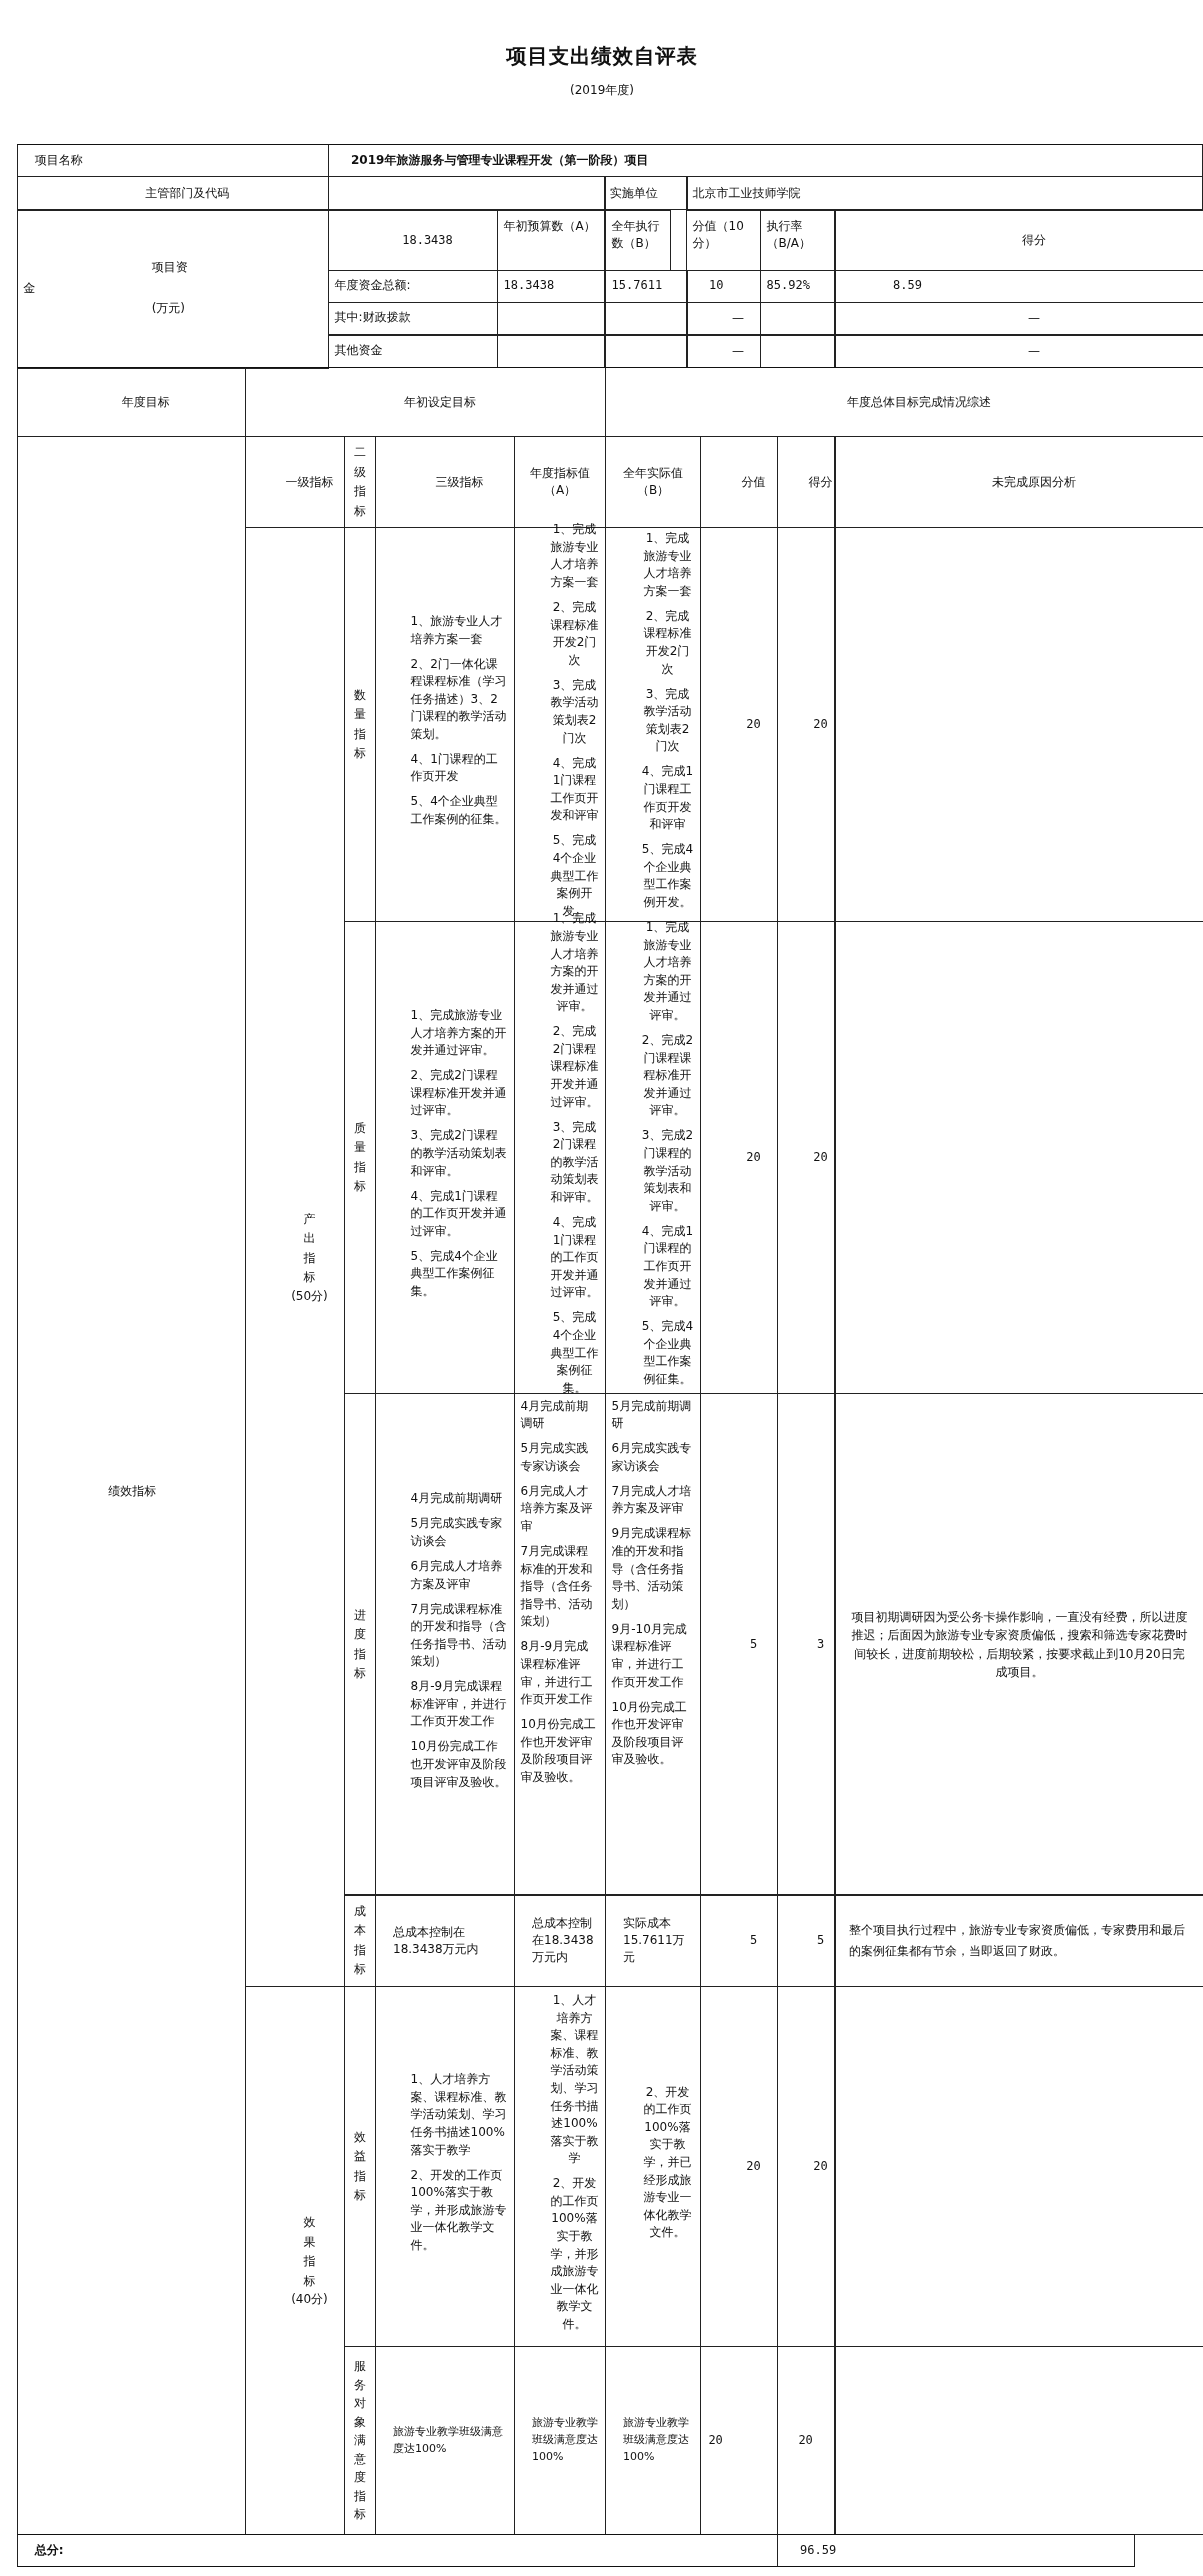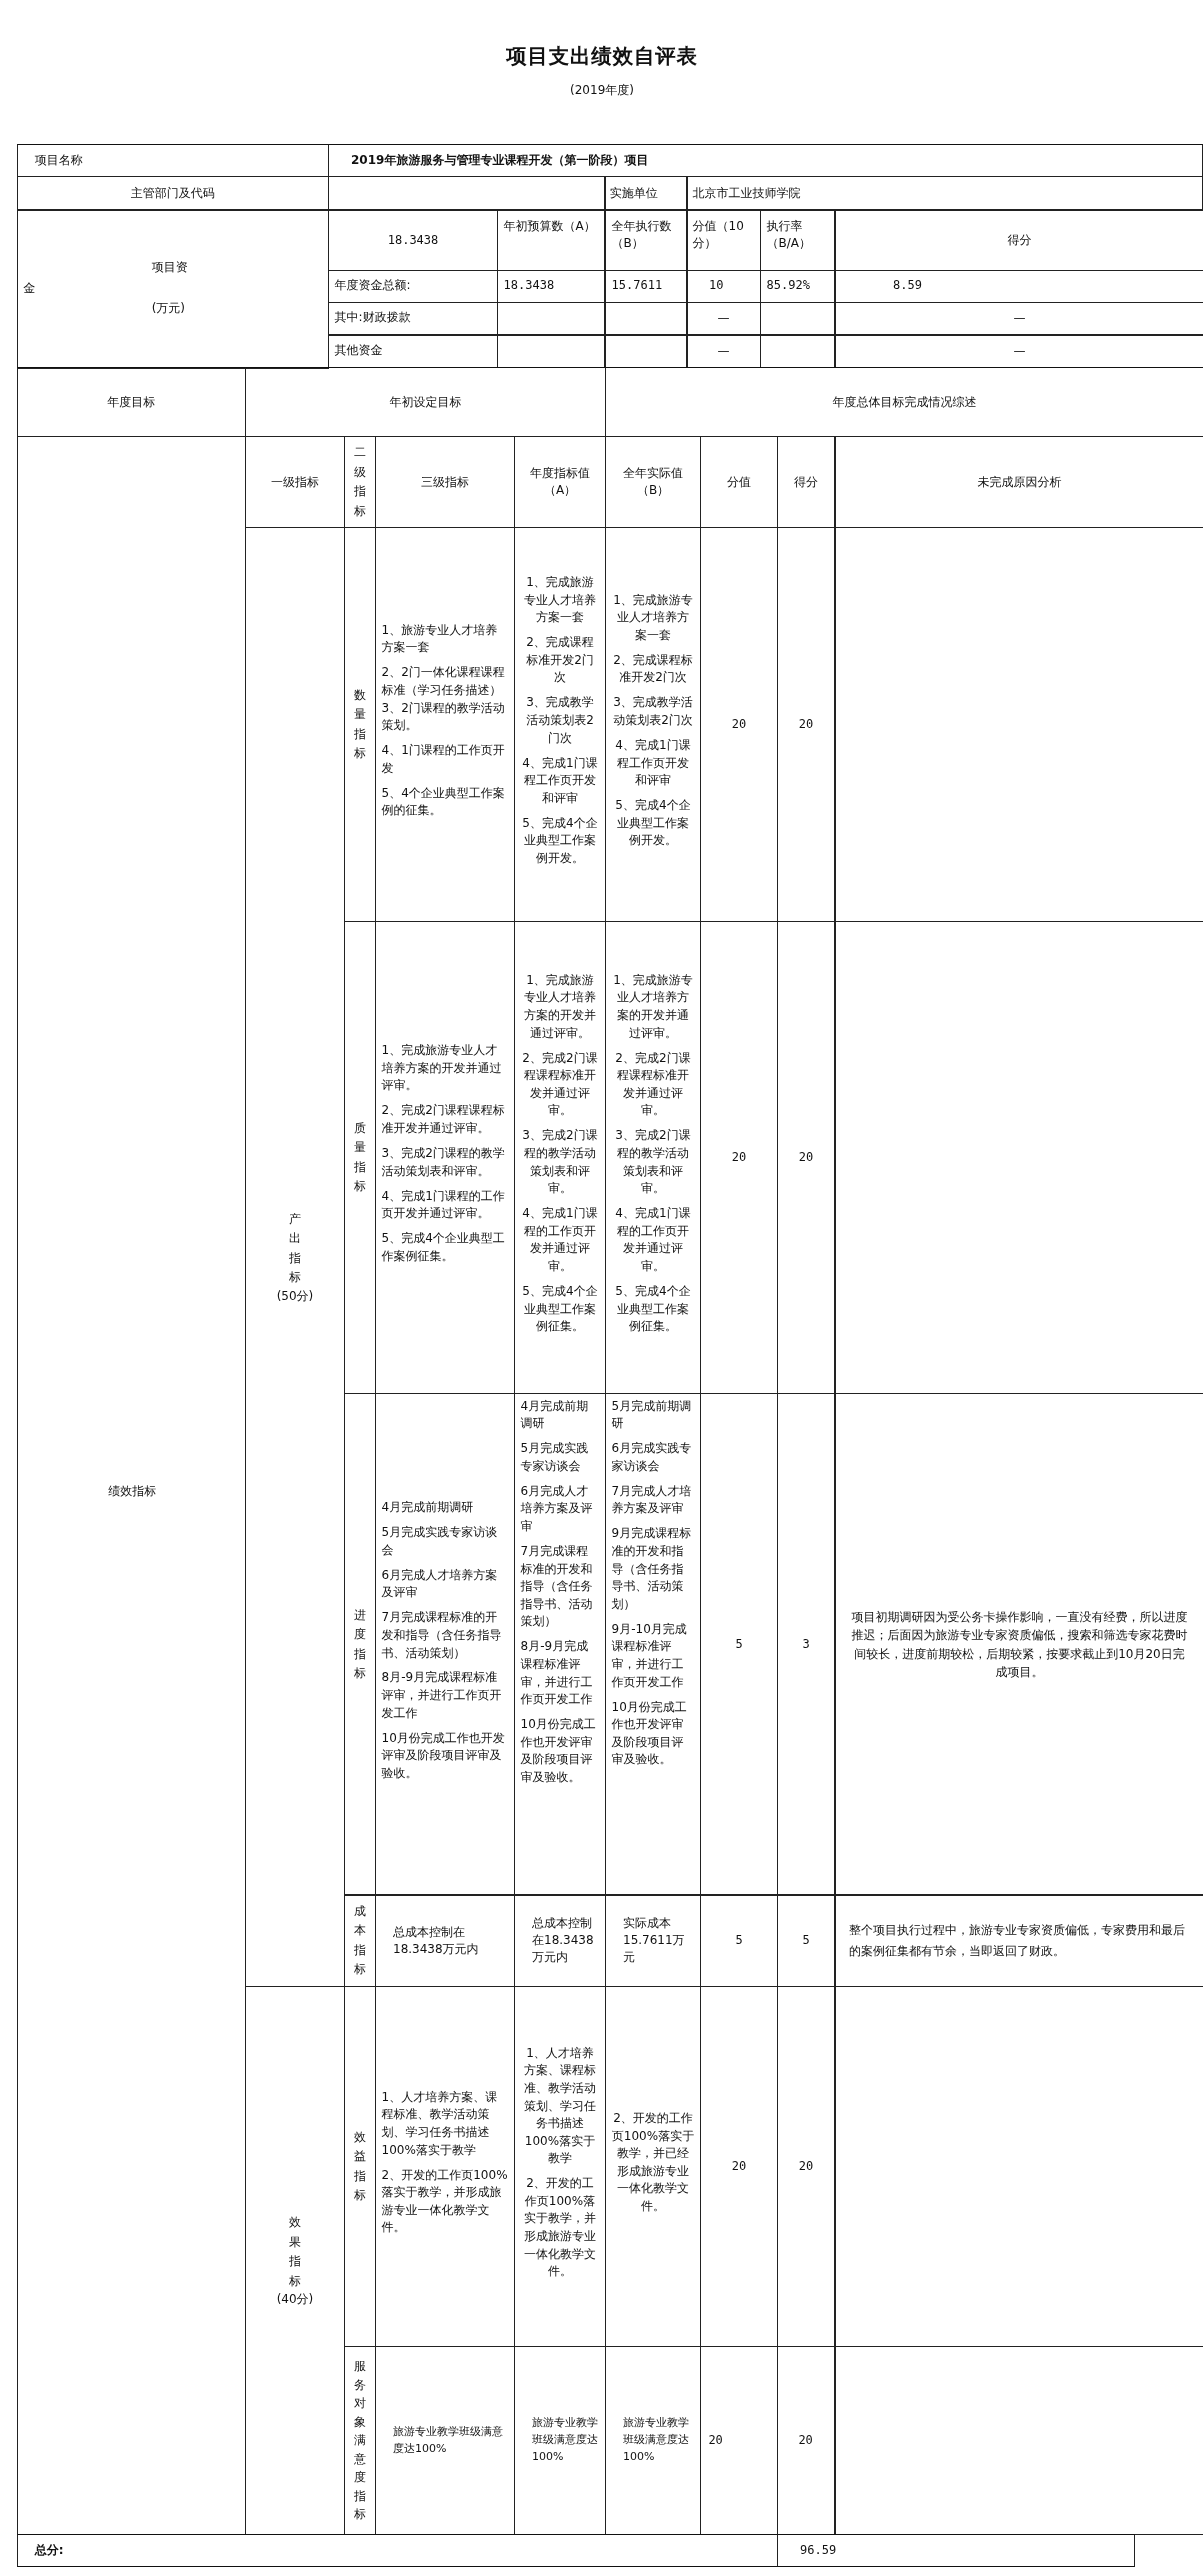--- a/index.html
+++ b/index.html
@@ -1,20 +1,20 @@
 <!DOCTYPE html>
 <html style="font-size:15px"><head>
 <meta charset="utf-8">
 <style>
   html, body { margin: 0; padding: 0; background: #ffffff; }
   body { width: 1204px; height: 2576px; position: relative; font-family: "DejaVu Sans", "Liberation Sans", sans-serif; color: #111; overflow: hidden; }
   .title { position: absolute; top: 42px; left: 0; width: 1204px; text-align: center; font-size: 20.4px; font-weight: bold; letter-spacing: 0.9px; }
   .subtitle { position: absolute; top: 82px; left: 0; width: 1204px; text-align: center; font-size: 12px; }
   .cell { position: absolute; box-sizing: border-box; border: 0.9px solid #222; font-size: 12px; line-height: 16.7px; }
-  .c { display: flex; align-items: center; justify-content: center; text-align: center; }
+  .c { display: flex; align-items: center; justify-content: center; text-align: center; padding-left: 29px; }
   .l { display: flex; align-items: center; padding-left: 17px; }
   .lt { padding: 5.6px 5.6px; }
   .mono { font-family: "DejaVu Sans Mono", "Liberation Mono", monospace; }
   .vert { display: flex; align-items: center; justify-content: center; }
   .vert span { display: block; width: 13px; text-align: center; word-break: break-all; line-height: 19.5px; font-size: 12px; }
   .plist { padding: 3.7px 5.6px; font-size: 12px; line-height: 17.6px; }
   .plist p { margin: 0 0 7.4px 0; }
   .bold { font-weight: bold; }
 </style>
 </head>
@@ -47,21 +47,21 @@
   <span style="position:absolute;left:134px;top:48px;">项目资</span>
   <span style="position:absolute;left:5.6px;top:69px;">金</span>
   <span style="position:absolute;left:134px;top:89px;">(万元)</span>
 </div>
 <div class="cell c mono" style="left:328px;top:210px;width:170px;height:61px;">
   <span>18.3438</span>
 </div>
 <div class="cell lt" style="left:497px;top:210px;width:108px;height:61px;padding-top:7.4px;">
   <span>年初预算数（A）</span>
 </div>
-<div class="cell lt" style="left:605px;top:210px;width:83px;height:61px;padding-top:7.4px;">
+<div class="cell lt" style="left:605px;top:210px;width:66px;height:61px;padding-top:7.4px;">
   <span>全年执行数（B）</span>
 </div>
 <div class="cell lt" style="left:686px;top:210px;width:75px;height:61px;padding-top:7.4px;">
   <span>分值（10分）</span>
 </div>
 <div class="cell lt" style="left:760px;top:210px;width:75px;height:61px;padding-top:7.4px;">
   <span>执行率（B/A）</span>
 </div>
 <div class="cell c" style="left:835px;top:210px;width:369px;height:61px;">
   <span>得分</span>

